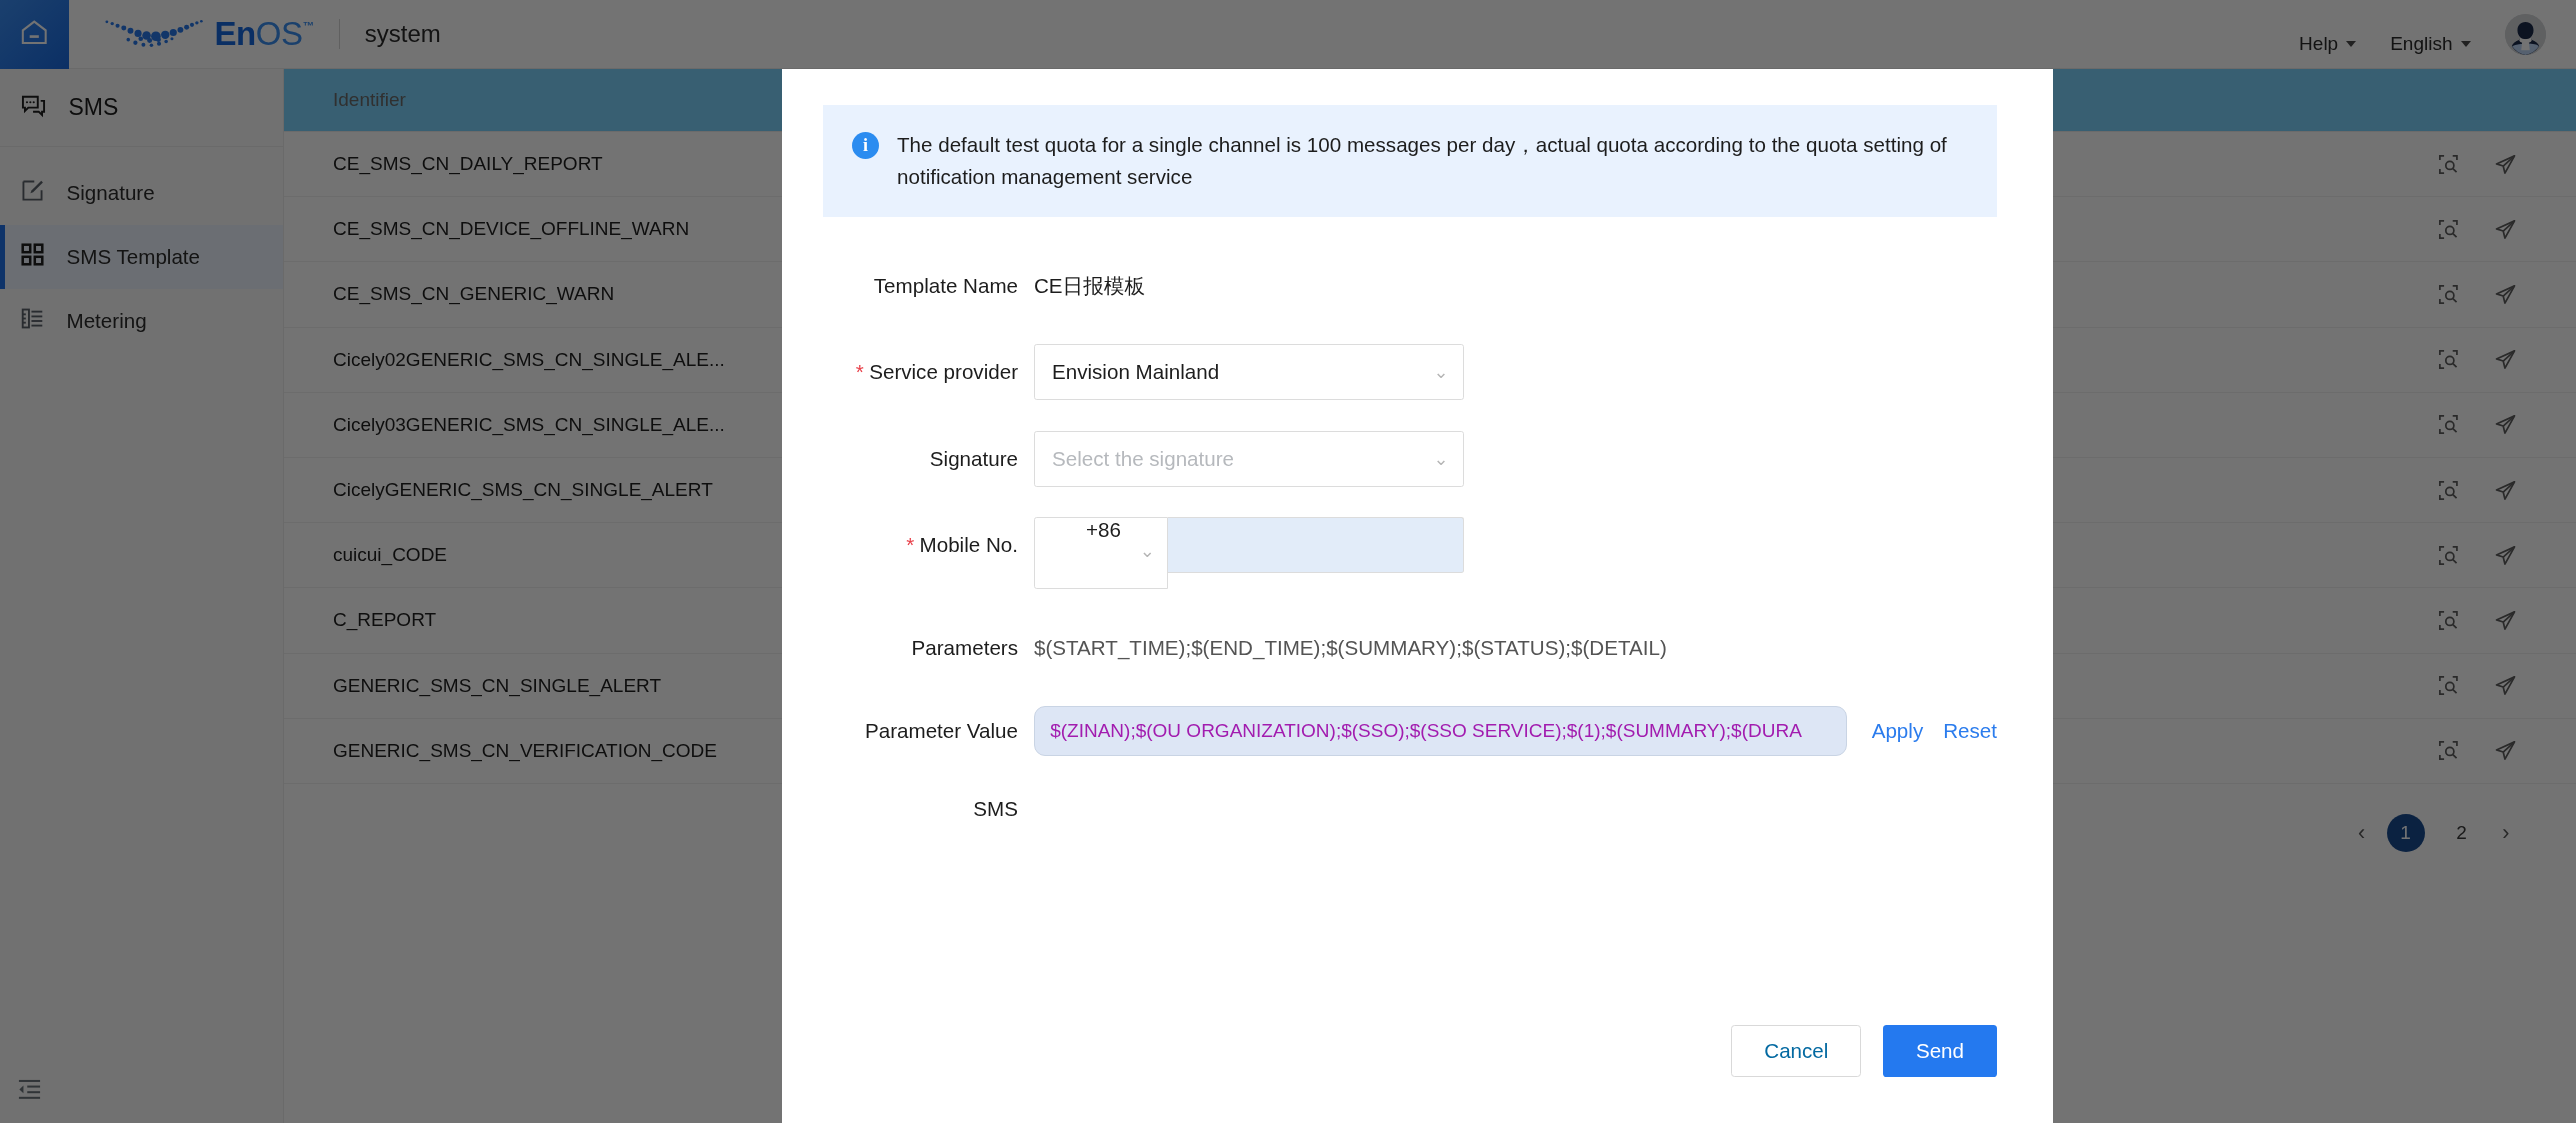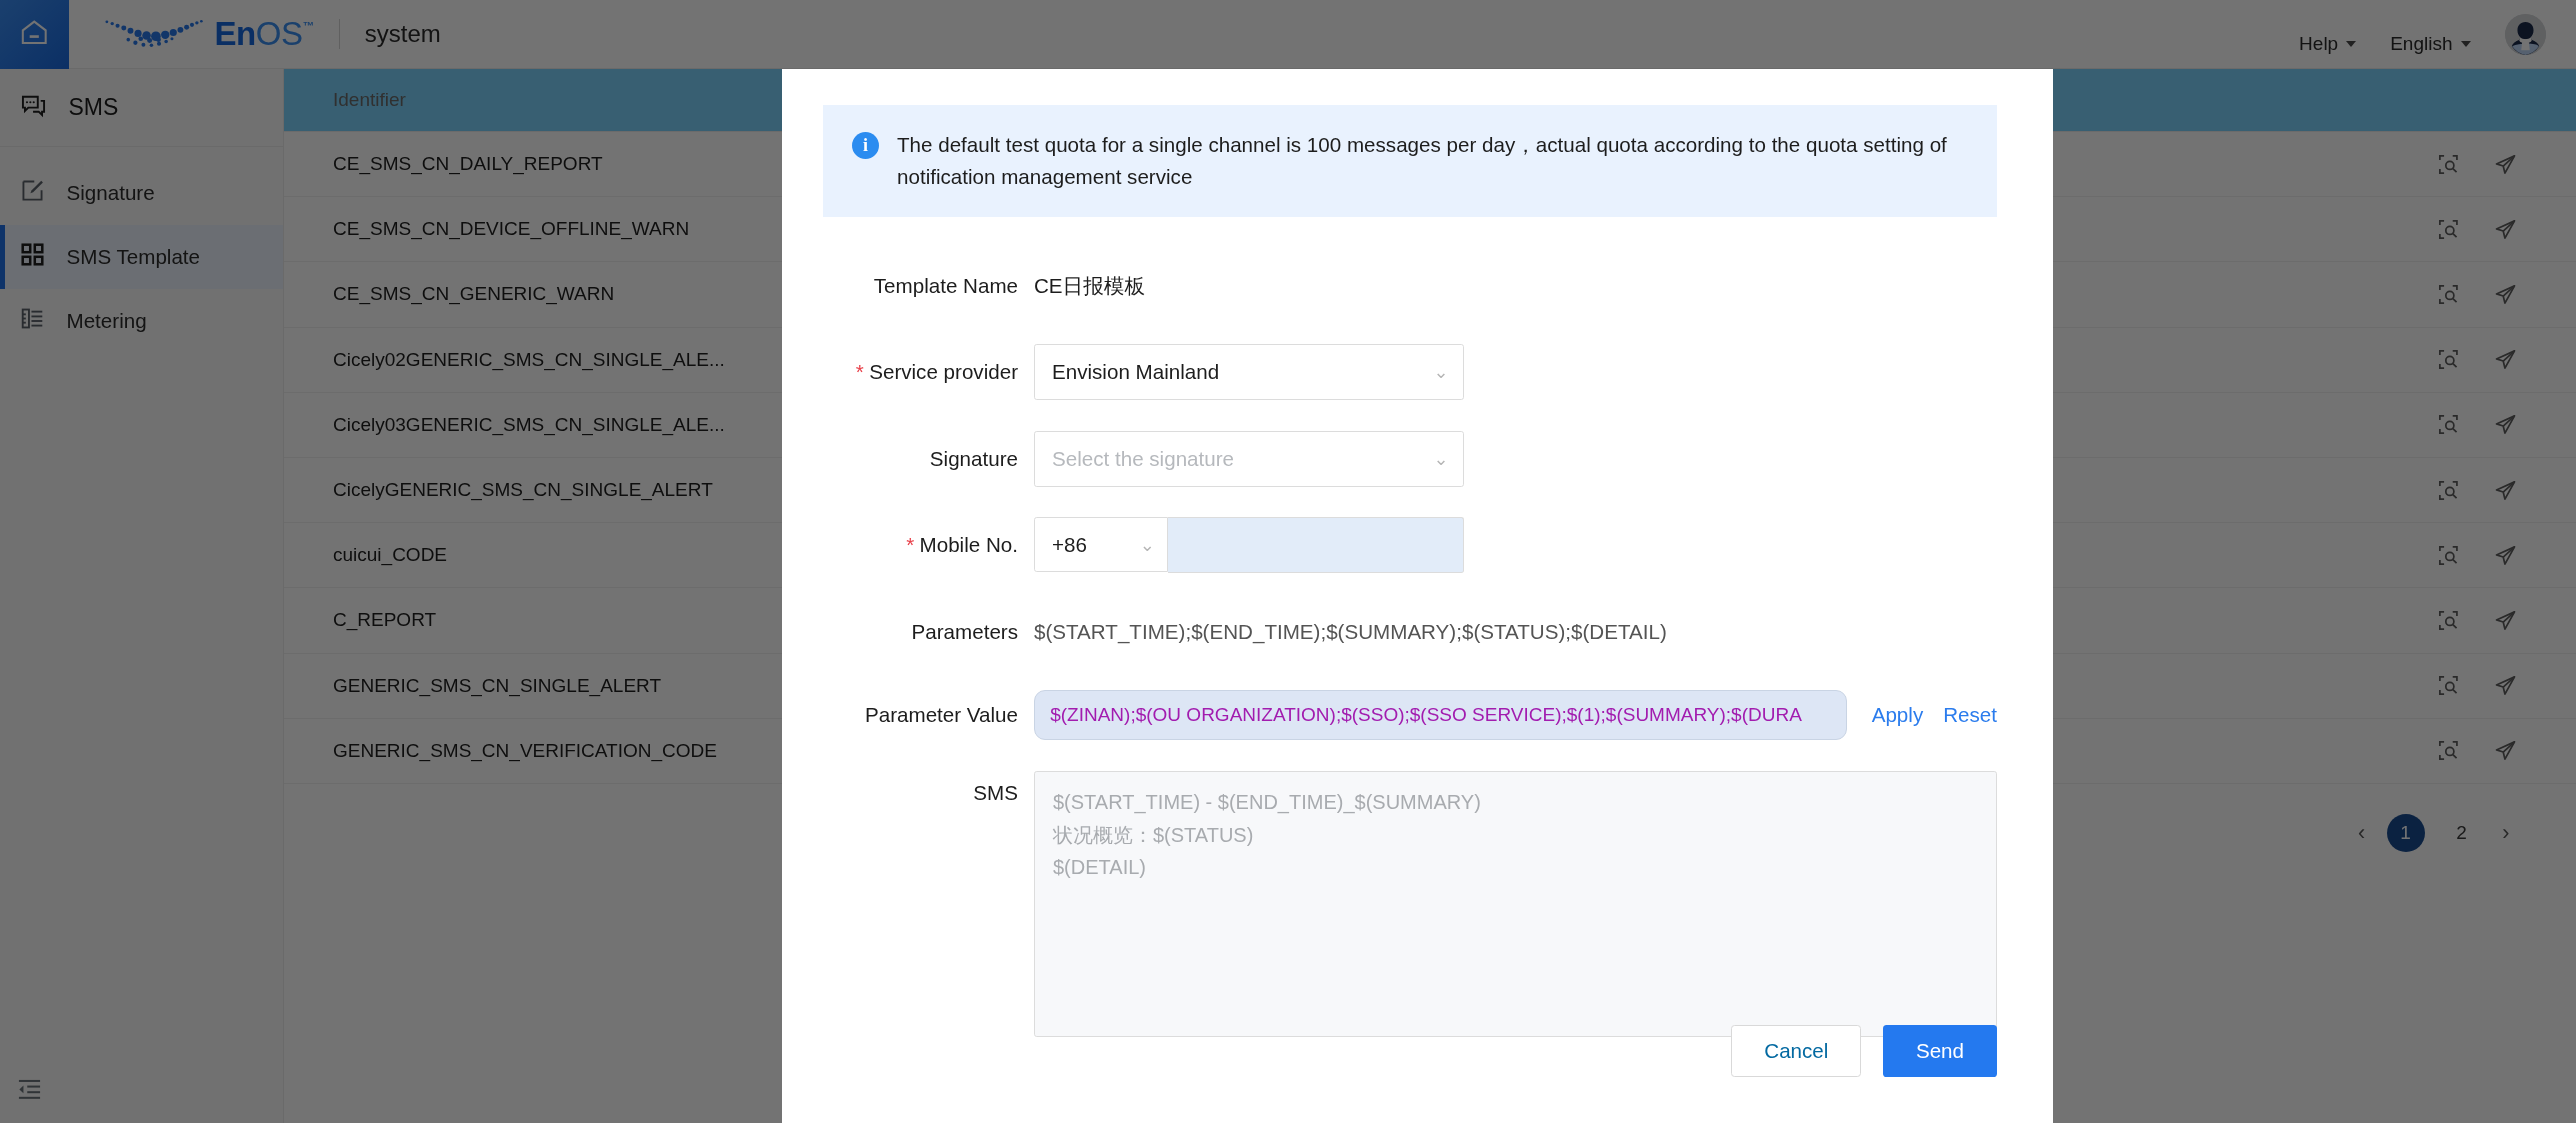--- a/index.html
+++ b/index.html
@@ -146,23 +146,23 @@
     width: 430px; height: 56px; border: 0.9px solid #dcdcdc; background: #fff;
     border-radius: 2.7px; display: flex; align-items: center;
     padding: 0 14.3px 0 17px; font-size: 20.6px; color: #1d1d1d; cursor: pointer;
   }
   .select .ph { color: #b6b9bd; }
   .chev {
     margin-left: auto; color: #b5b5b5; font-size: 18px; line-height: 1;
   }
   .phone-group { display: flex; width: 430px; }
   .phone-code {
-    width: 142px; height: 55px; border: 0.9px solid #dcdcdc; background: #fff;
+    width: 142px; height: 72px; border: 0.9px solid #dcdcdc; background: #fff;
     border-radius: 2.7px 0 0 2.7px; display: flex; align-items: center;
-    padding: 0 12.5px 0 17px; font-size: 20.6px; color: #1d1d1d; cursor: pointer;
+    padding: 0 12.5px 0 17px; font-size: 20.6px; color: #1d1d1d; cursor: pointer; flex-direction: column;
   }
   .phone-input {
     flex: 1; height: 56px; border: 0.9px solid #dcdcdc; border-left: none;
     border-radius: 0 2.7px 2.7px 0; background: #e2ecf9; outline: none;
     font-size: 20.6px; padding: 0 14.3px; color: #1d1d1d;
   }
   .pv-input {
     width: 856px; height: 50px; border: 0.9px solid #c9d4e4; background: #dde6f5;
     border-radius: 11px; font-size: 19px; color: #a21caf; padding: 0 15.2px;
     outline: none; font-family: "Liberation Sans", sans-serif;
@@ -629,23 +629,20 @@
 
       <div class="frow">
         <div class="flabel tall" style="line-height:50px">Parameter Value</div>
         <input class="pv-input" type="text" value="$(ZINAN);$(OU ORGANIZATION);$(SSO);$(SSO SERVICE);$(1);$(SUMMARY);$(DURA" style="">
         <span class="link-btn">Apply</span>
         <span class="link-btn" style="margin-left:20px">Reset</span>
       </div>
 
       <div class="frow">
         <div class="flabel" style="line-height:43px">SMS</div>
-        <textarea class="sms-area" placeholder="$(START_TIME) - $(END_TIME)_$(SUMMARY)
-状况概览：$(STATUS)
-$(DETAIL)" style=""></textarea>
       </div>
     </div>
 
     <div class="modal-footer">
       <button class="btn btn-default">Cancel</button>
       <button class="btn btn-primary">Send</button>
     </div>
   </div>
 
 </div>

